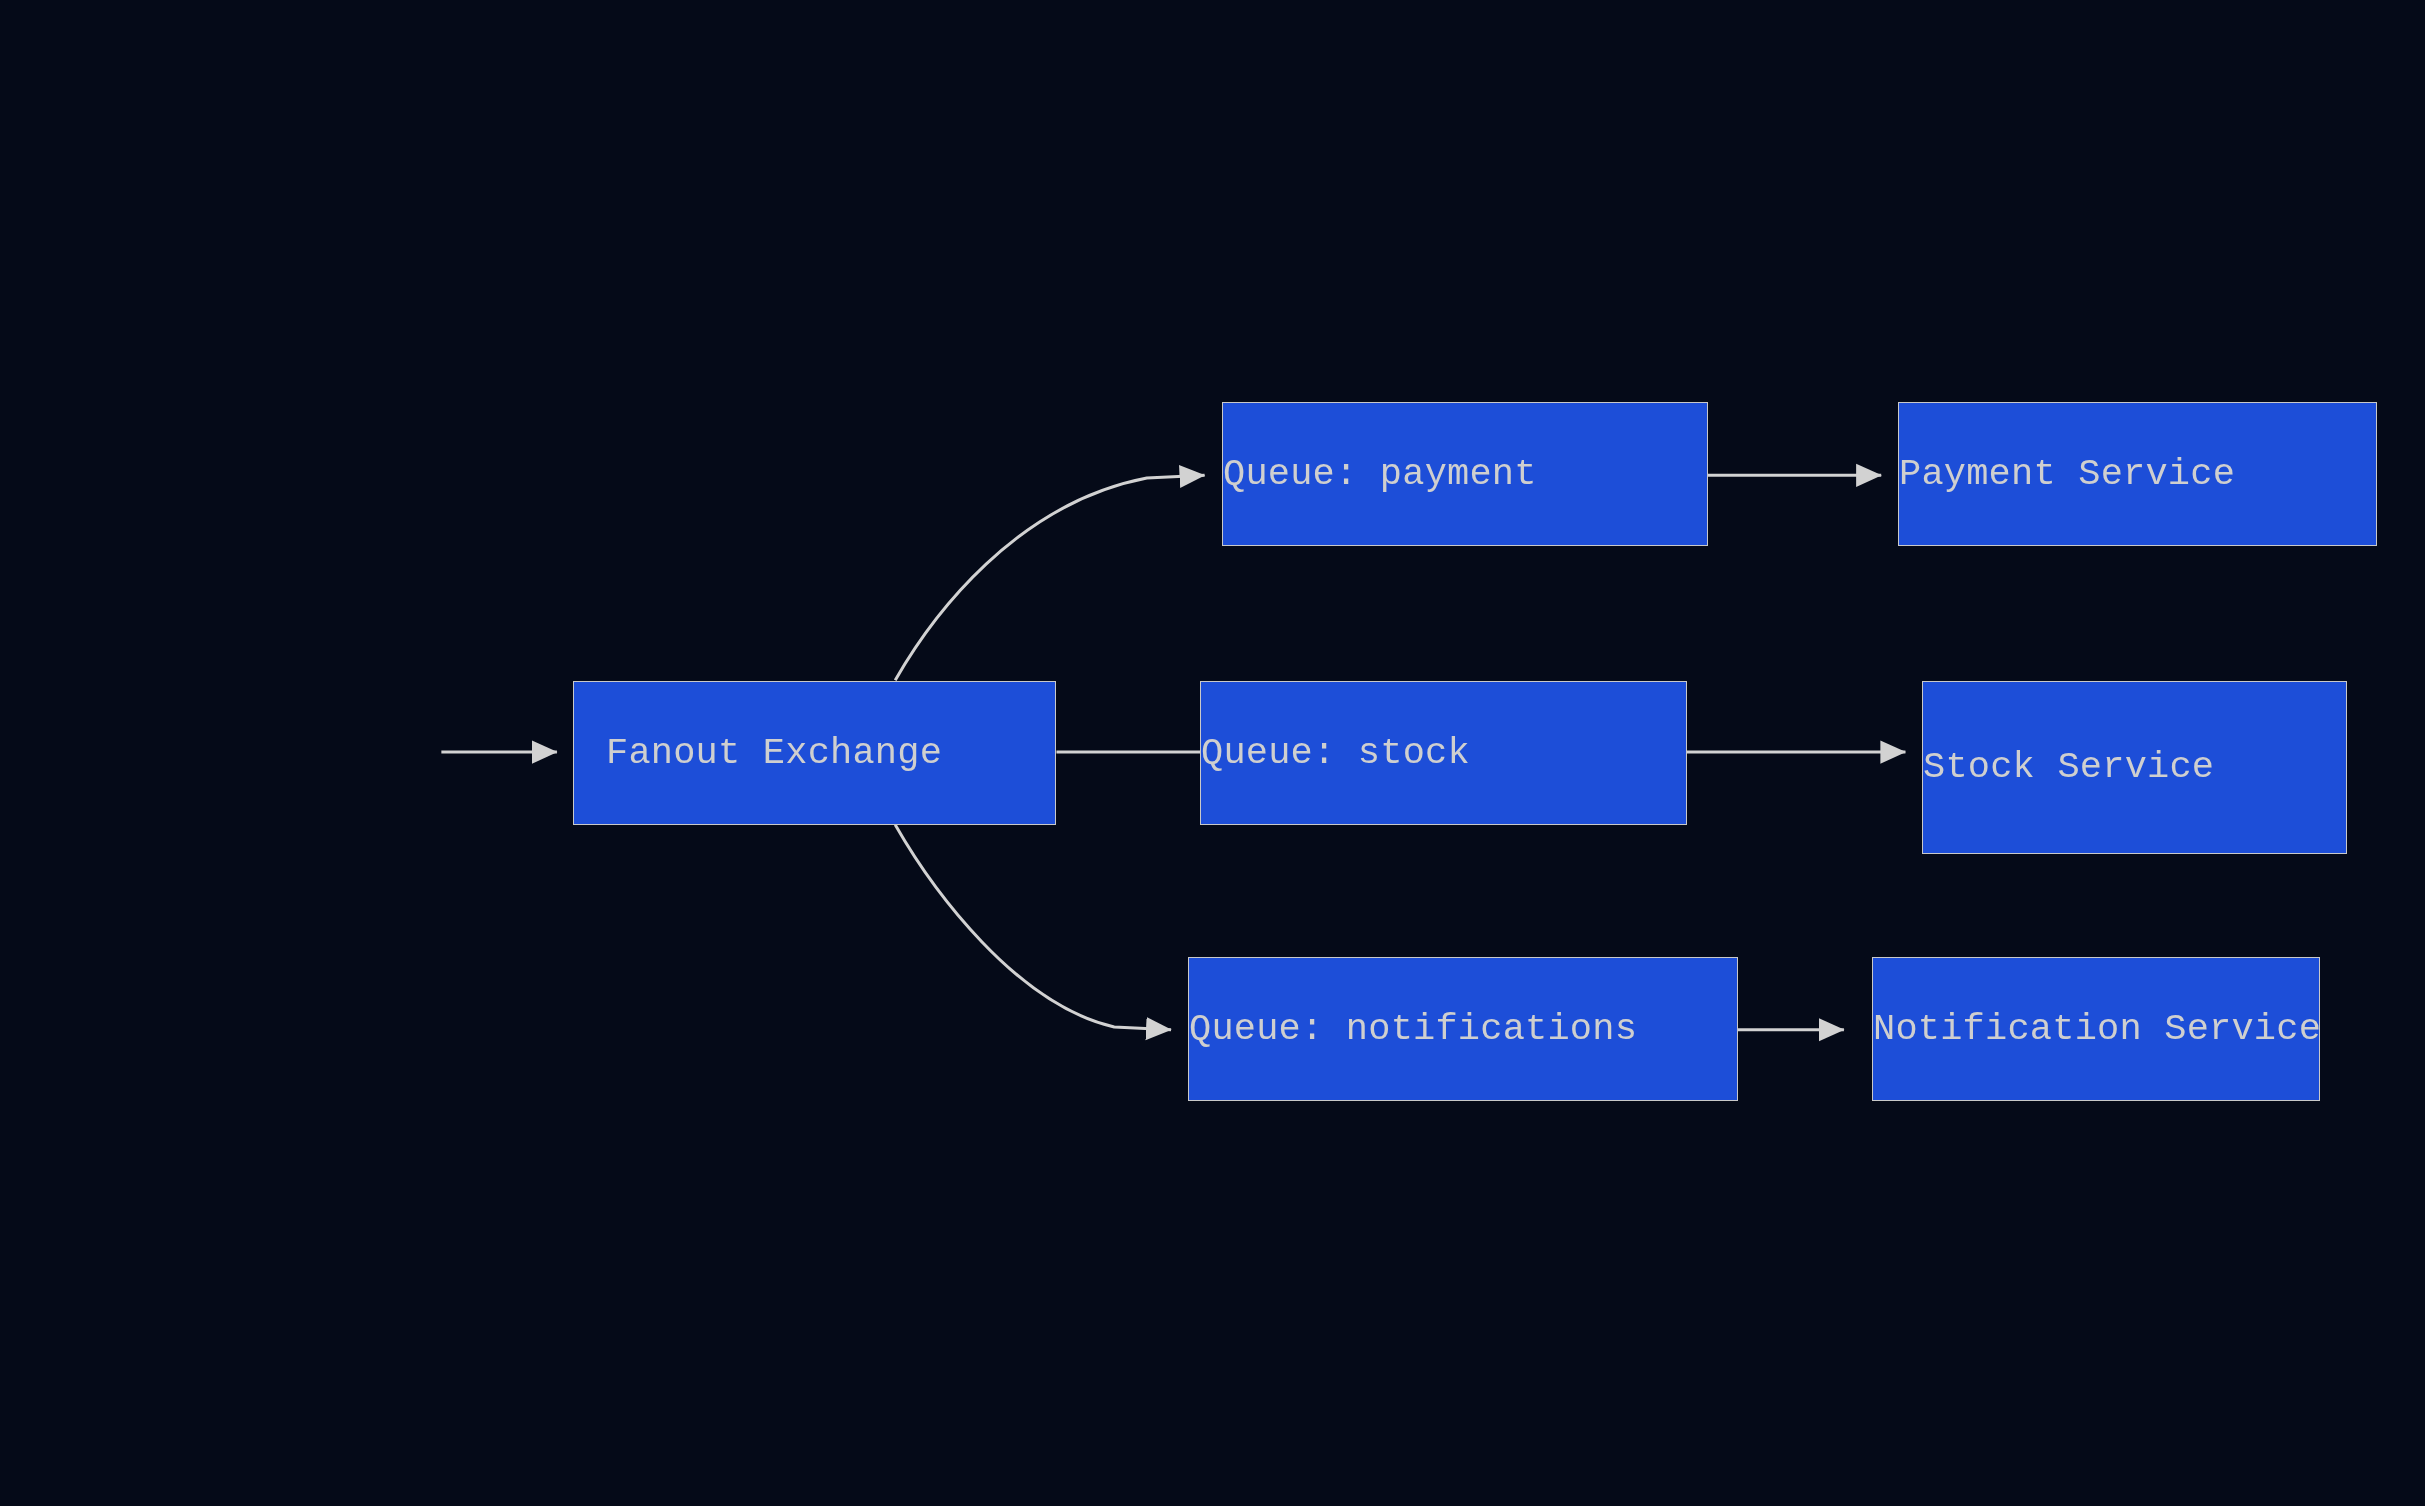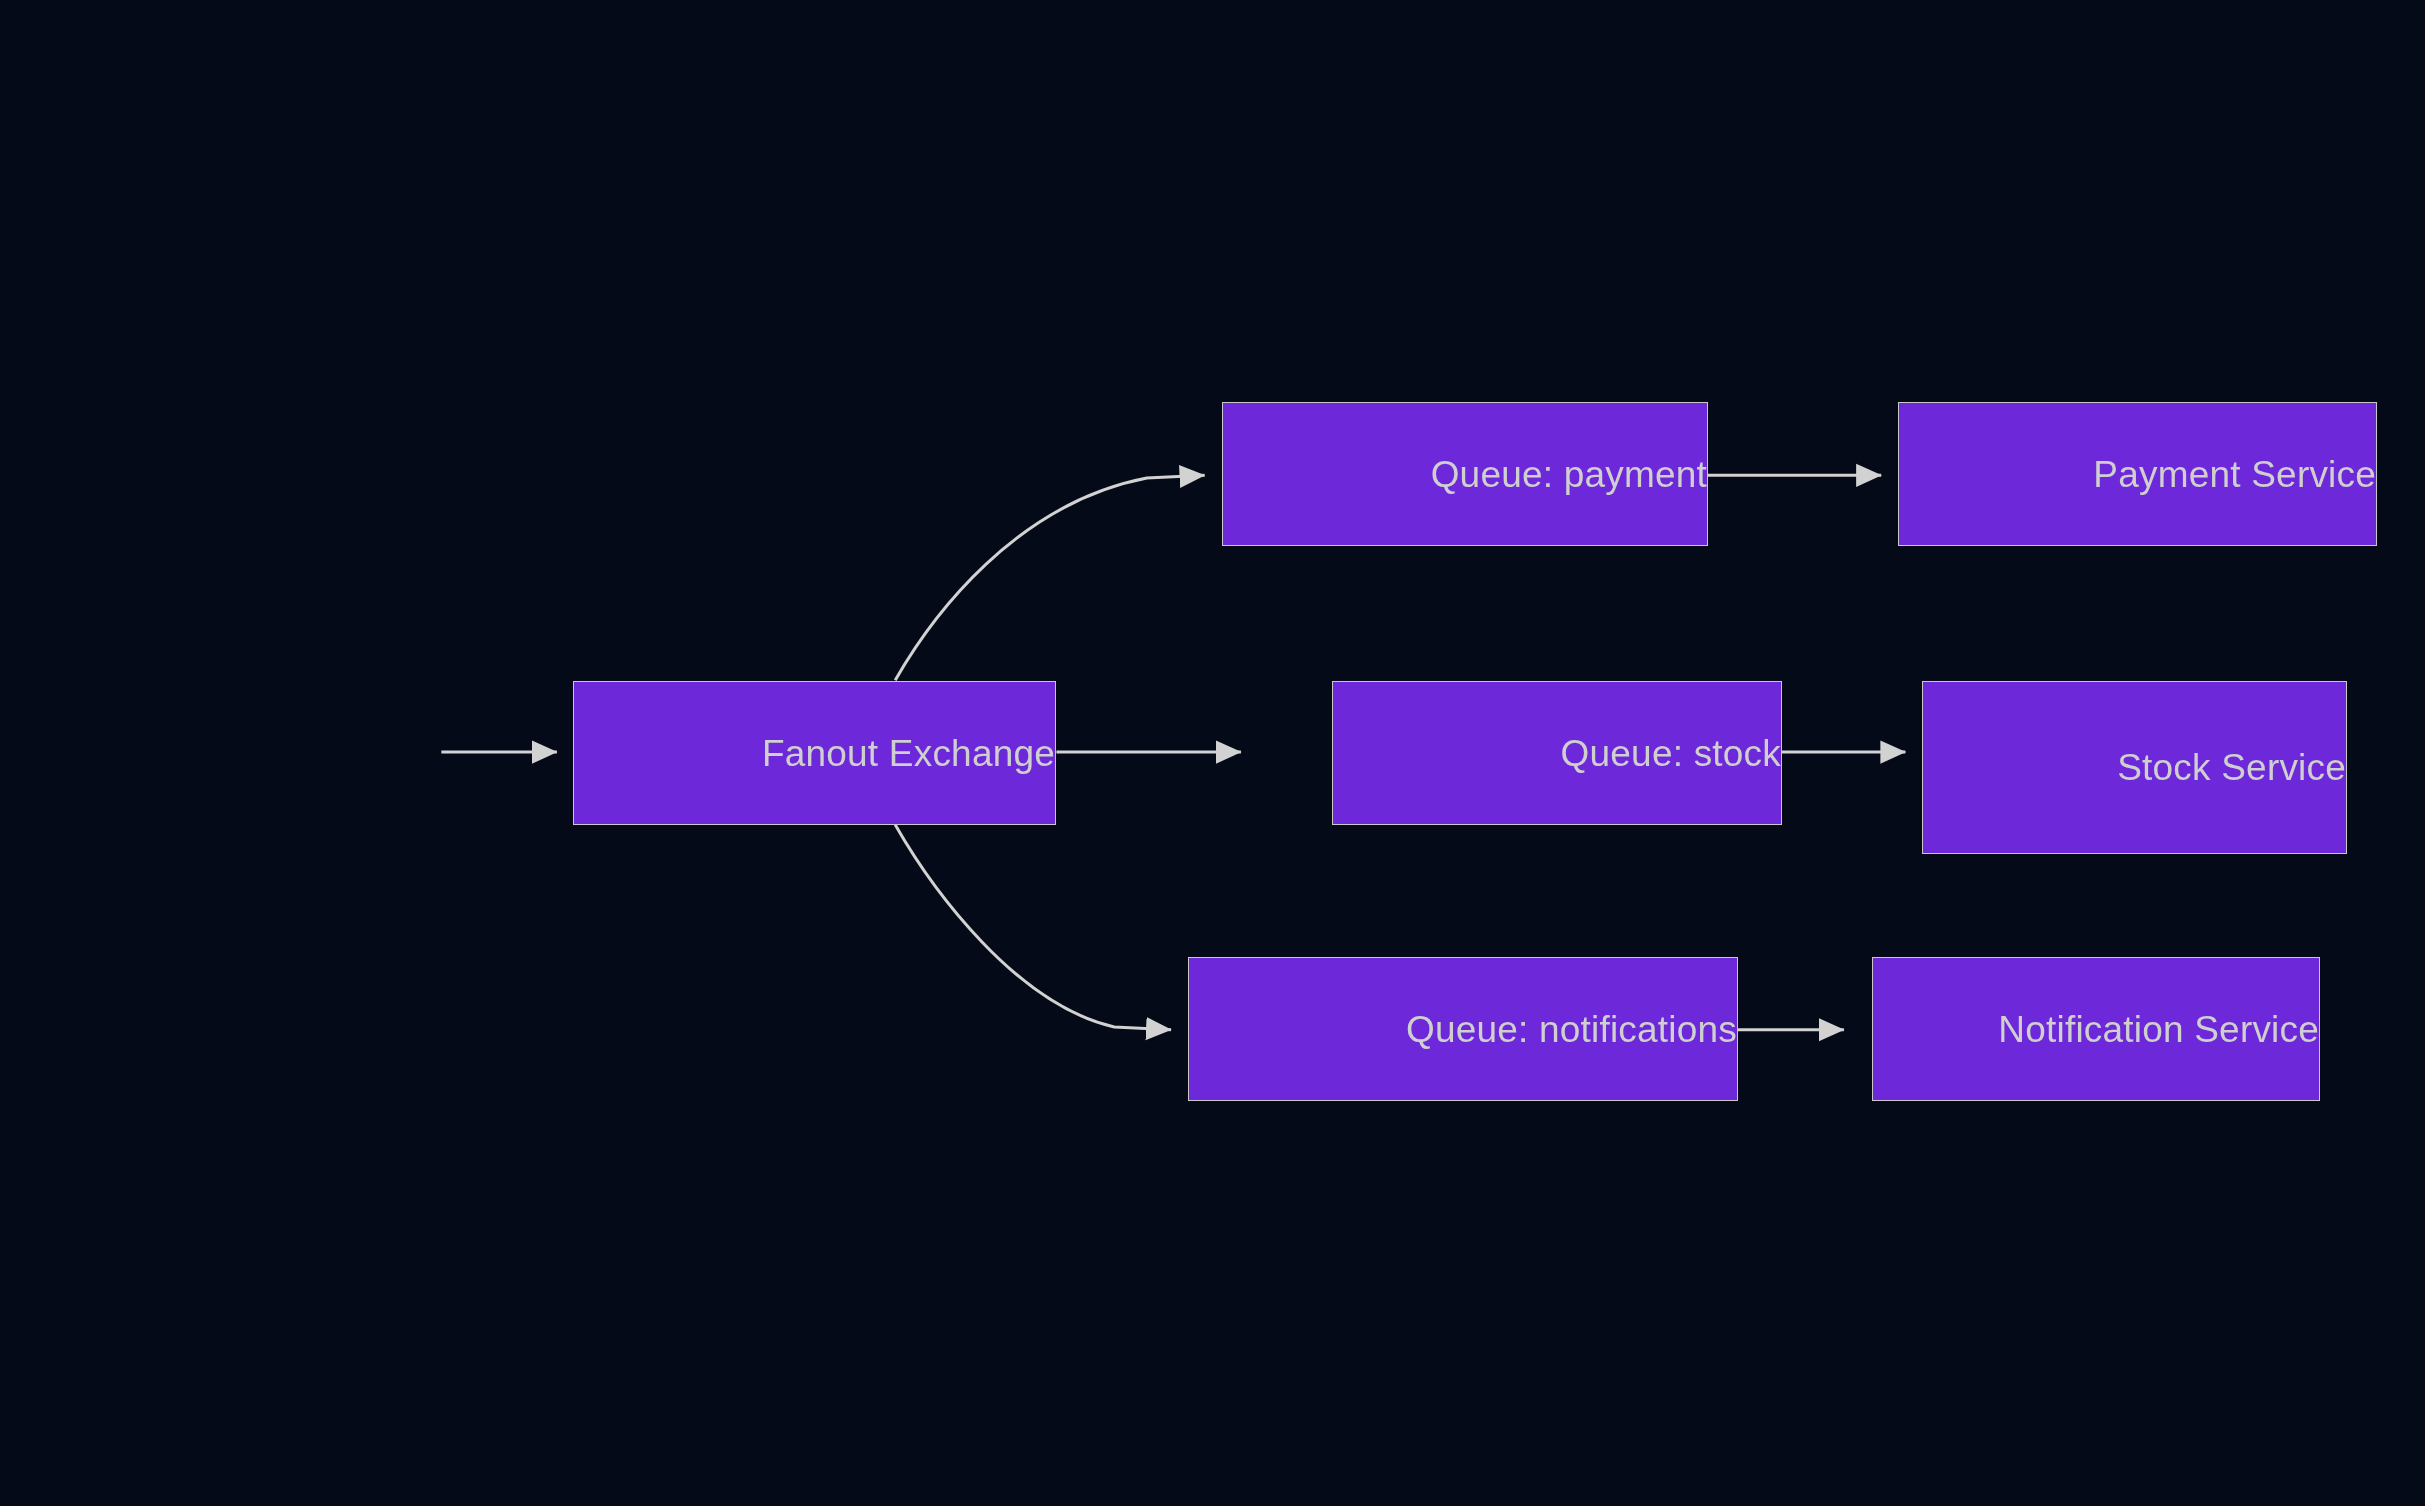--- a/index.html
+++ b/index.html
@@ -24,32 +24,32 @@
     position: absolute;
     top: 0;
     left: 0;
     width: 2426px;
     height: 1506px;
     pointer-events: none;
   }
   .node {
     position: absolute;
     box-sizing: border-box;
-    background: #6d28d9;
+    background: #1d4ed8;
     border: 1.9px solid #c9c9c9;
     display: flex;
     align-items: center;
-    justify-content: flex-end;
+    justify-content: flex-start;
     color: #cfcfcf;
     font-size: 37px;
     font-weight: 400;
     letter-spacing: 0.2px;
     line-height: 1;
     white-space: nowrap;
-    font-family: Liberation Sans, sans-serif;
+    font-family: Liberation Mono, monospace;
   }
   .node-label {
     display: block;
     color: #cfcfcf;
   }
 </style>
 </head>
 <body>
 
 <div id="diagram-canvas">
@@ -78,21 +78,21 @@
 
 
   <div class="node" style="left:573px; top:681px; width:483px; height:144px;padding-left:32px;">
     <span class="node-label">Fanout Exchange</span>
   </div>
 
   <div class="node" style="left:1222px; top:402px; width:486px; height:144px;">
     <span class="node-label">Queue: payment</span>
   </div>
 
-  <div class="node" style="left:1332px; top:681px; width:450px; height:144px;">
+  <div class="node" style="left:1200px; top:681px; width:487px; height:144px;">
     <span class="node-label">Queue: stock</span>
   </div>
 
   <div class="node" style="left:1188px; top:957px; width:550px; height:144px;">
     <span class="node-label">Queue: notifications</span>
   </div>
 
   <div class="node" style="left:1898px; top:402px; width:479px; height:144px;">
     <span class="node-label">Payment Service</span>
   </div>

